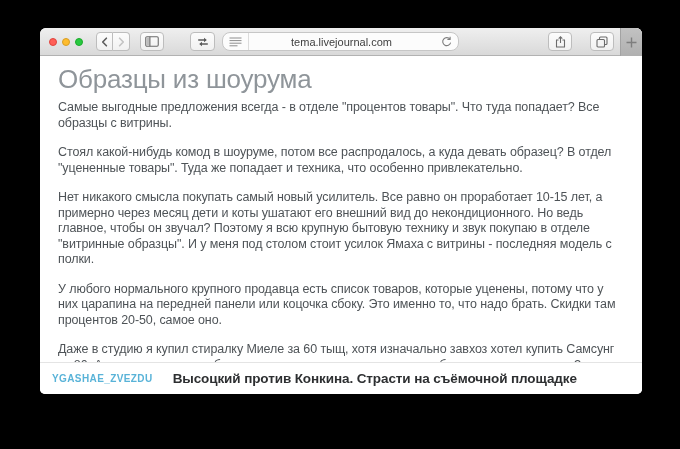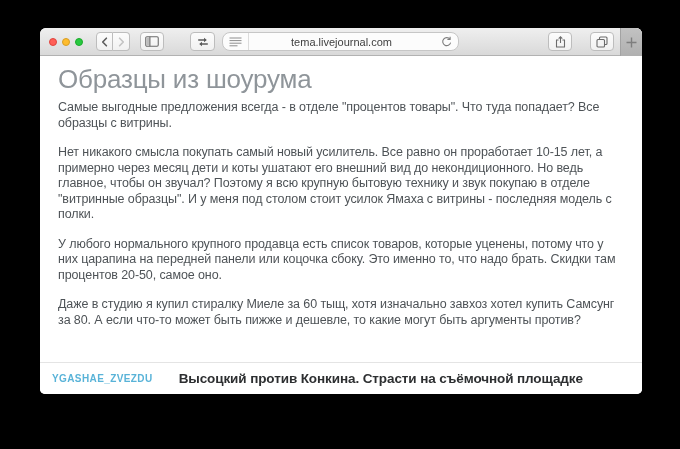--- a/index.html
+++ b/index.html
@@ -73,21 +73,21 @@
   
   .footer {
     flex:0 0 32px; height:32px; background:#fff; border-top:1px solid #e4e4e4;
     display:flex; align-items:center; padding:0 12px; overflow:hidden;
   }
   .author-link {
     font-size:10px; font-weight:700; letter-spacing:0.4px;
     color:#59b3d8; text-decoration:none; white-space:nowrap; cursor:pointer;
   }
   .next-title {
-    margin-left:26px; font-size:13.5px; font-weight:700; color:#2d2f31;
+    margin-left:20px; font-size:13.5px; font-weight:700; color:#2d2f31;
     letter-spacing:-0.1px; white-space:nowrap; cursor:pointer;
   }
   svg { display:block; }
 </style>
 </head>
 <body>
 
 <div class="stage">
   <div class="window">
 
@@ -185,20 +185,21 @@
             <line x1="5.5" y1="0.5" x2="5.5" y2="10.5" stroke="#7e7e7e" stroke-width="1.4"></line>
             <line x1="0.5" y1="5.5" x2="10.5" y2="5.5" stroke="#7e7e7e" stroke-width="1.4"></line>
           </svg>
         </span>
       </div>
     </div>
 
     <div class="content">
       <h1 class="post-title">Образцы из шоурума</h1>
       <p class="first">Самые выгодные предложения всегда - в отделе "процентов товары". Что туда попадает? Все образцы с витрины.</p>
+      <p>Стоял какой-нибудь комод в шоуруме, потом все распродалось, а куда девать образец? В отдел "уцененные товары". Туда же попадает и техника, что особенно привлекательно.</p>
       <p>Нет никакого смысла покупать самый новый усилитель. Все равно он проработает 10-15 лет, а примерно через месяц дети и коты ушатают его внешний вид до некондиционного. Но ведь главное, чтобы он звучал? Поэтому я всю крупную бытовую технику и звук покупаю в отделе "витринные образцы". И у меня под столом стоит усилок Ямаха с витрины - последняя модель с полки.</p>
       <p>У любого нормального крупного продавца есть список товаров, которые уценены, потому что у них царапина на передней панели или коцочка сбоку. Это именно то, что надо брать. Скидки там процентов 20-50, самое оно.</p>
       <p>Даже в студию я купил стиралку Миеле за 60 тыщ, хотя изначально завхоз хотел купить Самсунг за 80. А если что-то может быть пижже и дешевле, то какие могут быть аргументы против?</p>
     </div>
 
     <div class="footer">
       <a class="author-link">YGASHAE_ZVEZDU</a>
       <div class="next-title">Высоцкий против Конкина. Страсти на съёмочной площадке</div>
     </div>
 

